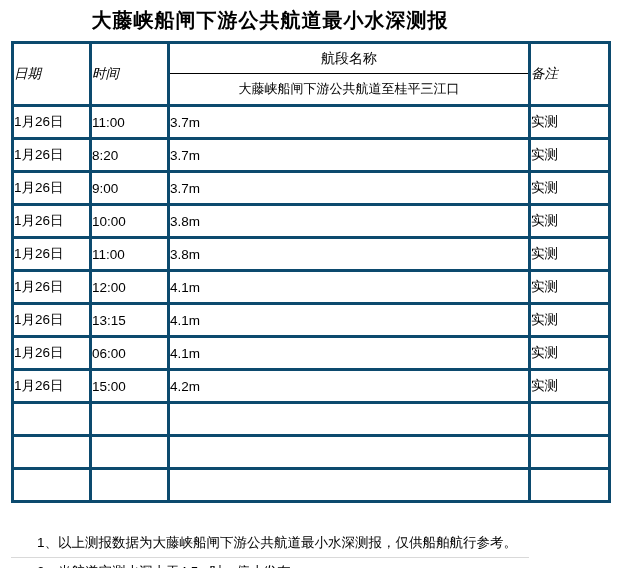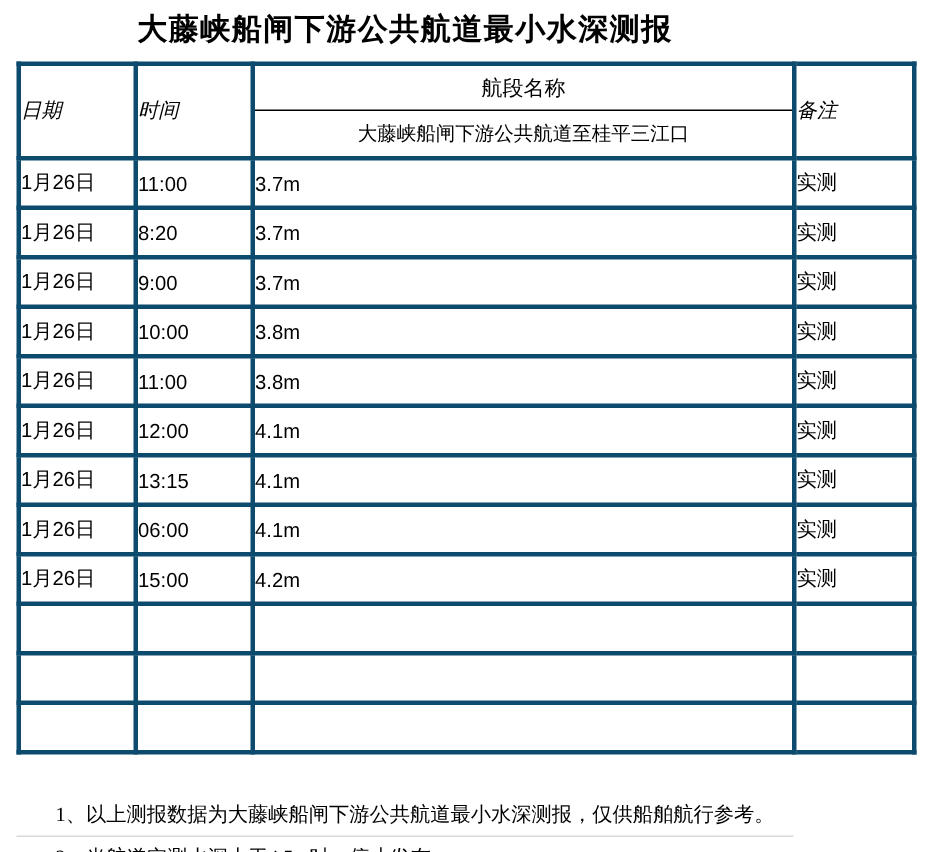--- a/index.html
+++ b/index.html
@@ -86,21 +86,20 @@
   .notes .nline {
     padding: 7px 0 7px 2px;
     border-bottom: 1px solid #d9d9d9;
     white-space: nowrap;
   }
   .notes .nline.first {
     border-top: 1px solid #d9d9d9;
   }
   .notes .indent {
     padding-left: 26px;
-    font-family: Liberation Serif, serif;
   }
 </style>
 </head>
 <body>
 
 <div class="sheet">
 
   <div class="title">大藤峡船闸下游公共航道最小水深测报</div>
 
   <table class="main">

